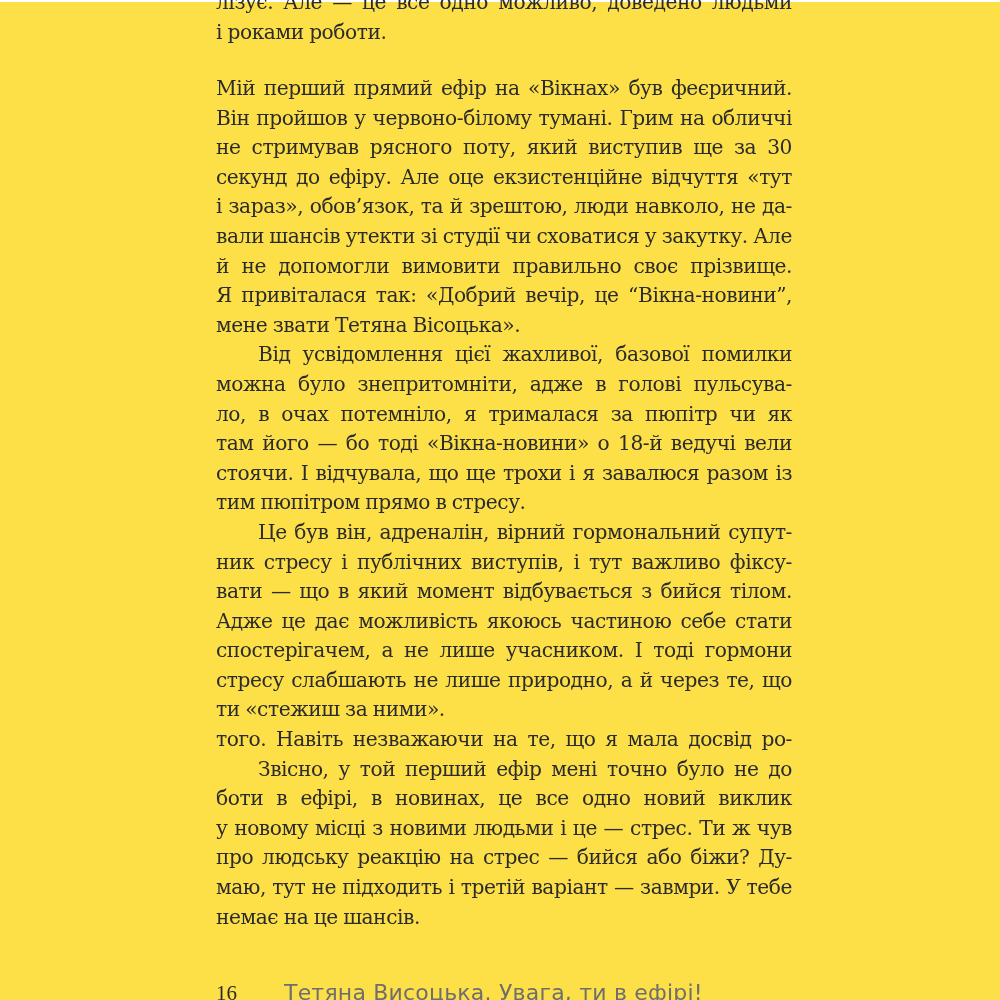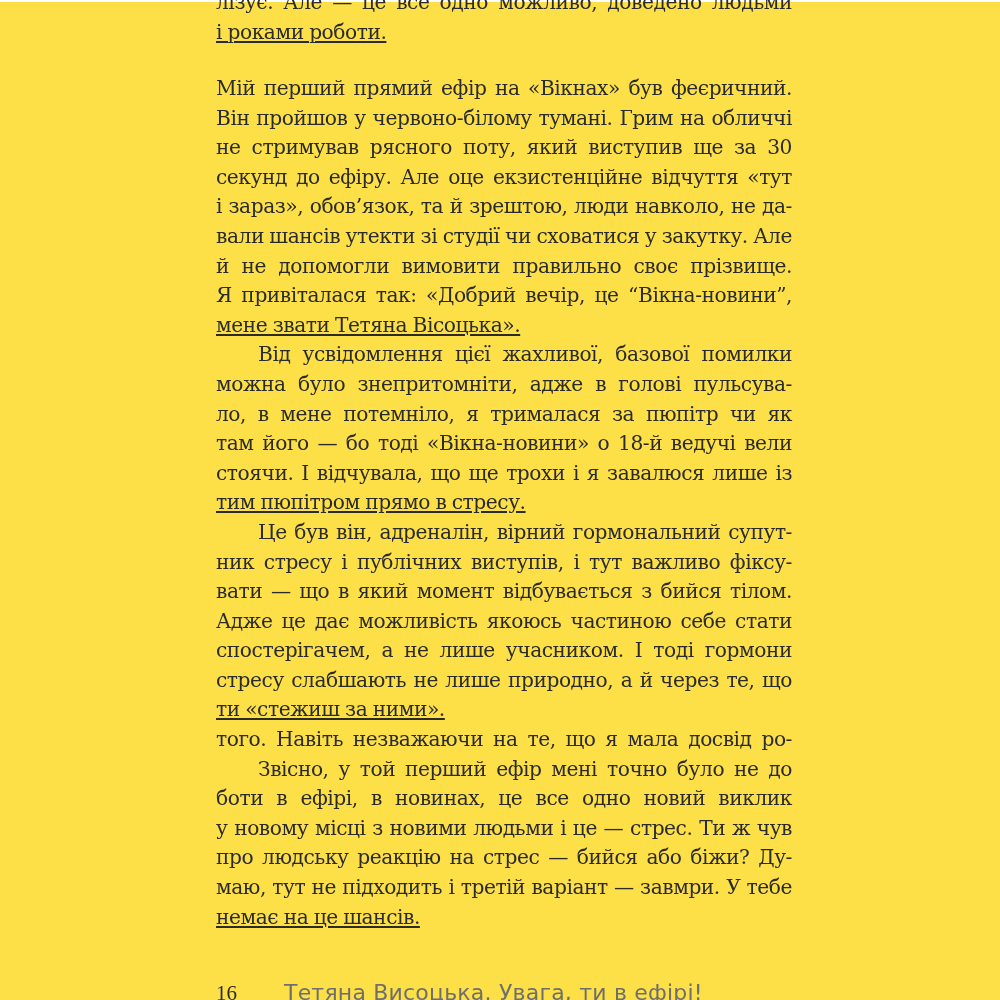--- a/index.html
+++ b/index.html
@@ -34,21 +34,20 @@
     }
     .line {
       display: block;
       white-space: nowrap;
       text-align: justify;
       text-align-last: justify;
       height: 29.6px;
     }
     .line.last {
       text-align-last: left;
-      text-decoration: underline;
     }
     .line.indent {
       padding-left: 42px;
     }
     .continued {
       top: -14px;
     }
     .para-main {
       top: 72px;
     }
@@ -93,23 +92,23 @@
       <span class="line">і зараз», обов’язок, та й зрештою, люди навколо, не да-</span>
       <span class="line">вали шансів утекти зі студії чи сховатися у закутку. Але</span>
       <span class="line">й не допомогли вимовити правильно своє прізвище.</span>
       <span class="line">Я привіталася так: «Добрий вечір, це “Вікна-новини”,</span>
       <span class="line last">мене звати Тетяна Вісоцька».</span>
     </div>
 
     <div>
       <span class="line indent">Від усвідомлення цієї жахливої, базової помилки</span>
       <span class="line">можна було знепритомніти, адже в голові пульсува-</span>
-      <span class="line">ло, в мене потемніло, я трималася за пюпітр чи як</span>
+      <span class="line">ло, в очах потемніло, я трималася за пюпітр чи як</span>
       <span class="line">там його — бо тоді «Вікна-новини» о 18-й ведучі вели</span>
-      <span class="line">стоячи. І відчувала, що ще трохи і я завалюся лише із</span>
+      <span class="line">стоячи. І відчувала, що ще трохи і я завалюся разом із</span>
       <span class="line last">тим пюпітром прямо в стресу.</span>
     </div>
 
     <div>
       <span class="line indent">Це був він, адреналін, вірний гормональний супут-</span>
       <span class="line">ник стресу і публічних виступів, і тут важливо фіксу-</span>
       <span class="line">вати — що в який момент відбувається з бийся тілом.</span>
       <span class="line">Адже це дає можливість якоюсь частиною себе стати</span>
       <span class="line">спостерігачем, а не лише учасником. І тоді гормони</span>
       <span class="line">стресу слабшають не лише природно, а й через те, що</span>

